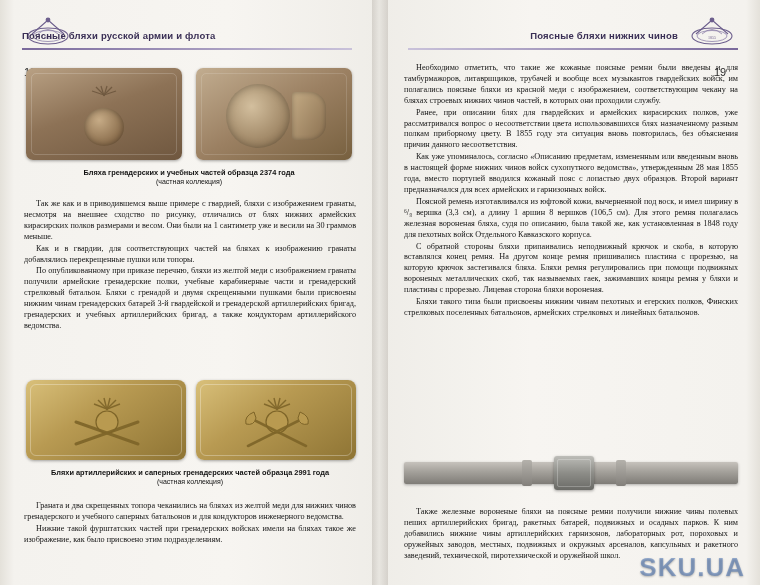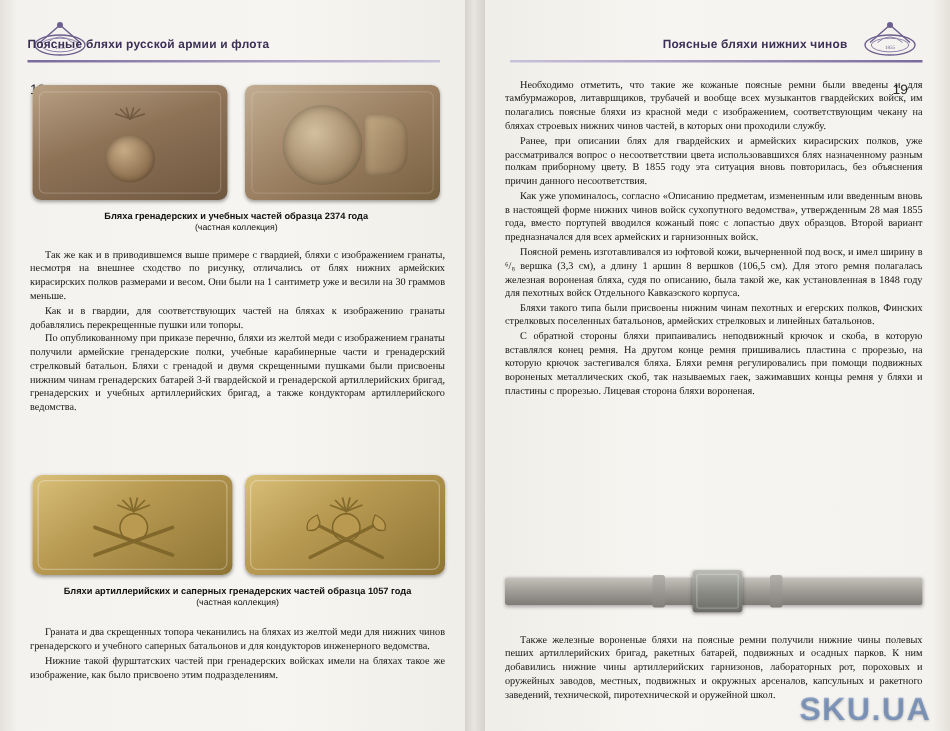--- a/index.html
+++ b/index.html
@@ -187,36 +187,36 @@
         <g stroke="#7d6428" stroke-width="2.6" stroke-linecap="round" opacity=".9">
           <line x1="18" y1="58" x2="74" y2="30"></line>
           <line x1="20" y1="30" x2="76" y2="58"></line>
         </g>
         <path d="M70 24 q10 4 8 12 q-8 2 -10 -6 z" fill="#b99a50" stroke="#7d6428" stroke-width="1"></path>
         <path d="M24 24 q-10 4 -8 12 q8 2 10 -6 z" fill="#b99a50" stroke="#7d6428" stroke-width="1"></path>
       </svg>
     </div>
   </div>
   <div class="caption" style="left:24px;top:468px;width:332px;">
-    <span>Бляхи артиллерийских и саперных гренадерских частей образца 1057 года</span><br>
+    <span>Бляхи артиллерийских и саперных гренадерских частей образца 2991 года</span><br>
     <span class="sub">(частная коллекция)</span>
   </div>
 
   <div class="col" style="left:24px;top:500px;width:332px;">
     <p>Граната и два скрещенных топора чеканились на бляхах из желтой меди для нижних чинов гренадерского и учебного саперных батальонов и для кондукторов инженерного ведомства.</p>
     <p>Нижние такой фурштатских частей при гренадерских войсках имели на бляхах такое же изображение, как было присвоено этим подразделениям.</p>
   </div>
 
   <div class="col" style="left:404px;top:62px;width:334px;">
     <p>Необходимо отметить, что такие же кожаные поясные ремни были введены и для тамбурмажоров, литавршциков, трубачей и вообще всех музыкантов гвардейских войск, им полагались поясные бляхи из красной меди с изображением, соответствующим чекану на бляхах строевых нижних чинов частей, в которых они проходили службу.</p>
     <p>Ранее, при описании блях для гвардейских и армейских кирасирских полков, уже рассматривался вопрос о несоответствии цвета использовавшихся блях назначенному разным полкам приборному цвету. В 1855 году эта ситуация вновь повторилась, без объяснения причин данного несоответствия.</p>
     <p>Как уже упоминалось, согласно «Описанию предметам, измененным или введенным вновь в настоящей форме нижних чинов войск сухопутного ведомства», утвержденным 28 мая 1855 года, вместо портупей вводился кожаный пояс с лопастью двух образцов. Второй вариант предназначался для всех армейских и гарнизонных войск.</p>
     <p>Поясной ремень изготавливался из юфтовой кожи, вычерненной под воск, и имел ширину в ⁶/₈ вершка (3,3 см), а длину 1 аршин 8 вершков (106,5 см). Для этого ремня полагалась железная вороненая бляха, судя по описанию, была такой же, как установленная в 1848 году для пехотных войск Отдельного Кавказского корпуса.</p>
+    <p>С обратной стороны бляхи припаивались неподвижный крючок и скоба, в которую вставлялся конец ремня. На другом конце ремня пришивались пластина с прорезью, на которую крючок застегивался бляха. Бляхи ремня регулировались при помощи подвижных вороненых металлических скоб, так называемых гаек, зажимавших концы ремня у бляхи и пластины с прорезью. Лицевая сторона бляхи вороненая.</p>
     <p>Бляхи такого типа были присвоены нижним чинам пехотных и егерских полков, Финских стрелковых поселенных батальонов, армейских стрелковых и линейных батальонов.</p>
-    <p>С обратной стороны бляхи припаивались неподвижный крючок и скоба, в которую вставлялся конец ремня. На другом конце ремня пришивались пластина с прорезью, на которую крючок застегивался бляха. Бляхи ремня регулировались при помощи подвижных вороненых металлических скоб, так называемых гаек, зажимавших концы ремня у бляхи и пластины с прорезью. Лицевая сторона бляхи вороненая.</p>
   </div>
 
   <div class="plate" style="left:404px;top:452px;width:334px;height:42px;">
     <div style="position:absolute;left:0;top:10px;width:334px;height:22px;
          background:linear-gradient(180deg,#c6c2bc,#a3a09a 45%,#7f7c77);border-radius:2px;
          box-shadow:0 1px 3px rgba(0,0,0,.3);"></div>
     <div class="buckle steel" style="left:150px;top:4px;width:40px;height:34px;border-radius:3px;">
       <div style="position:absolute;inset:3px;border-radius:2px;border:1px solid rgba(255,255,255,.25);"></div>
     </div>
     <div style="position:absolute;left:118px;top:8px;width:10px;height:26px;

